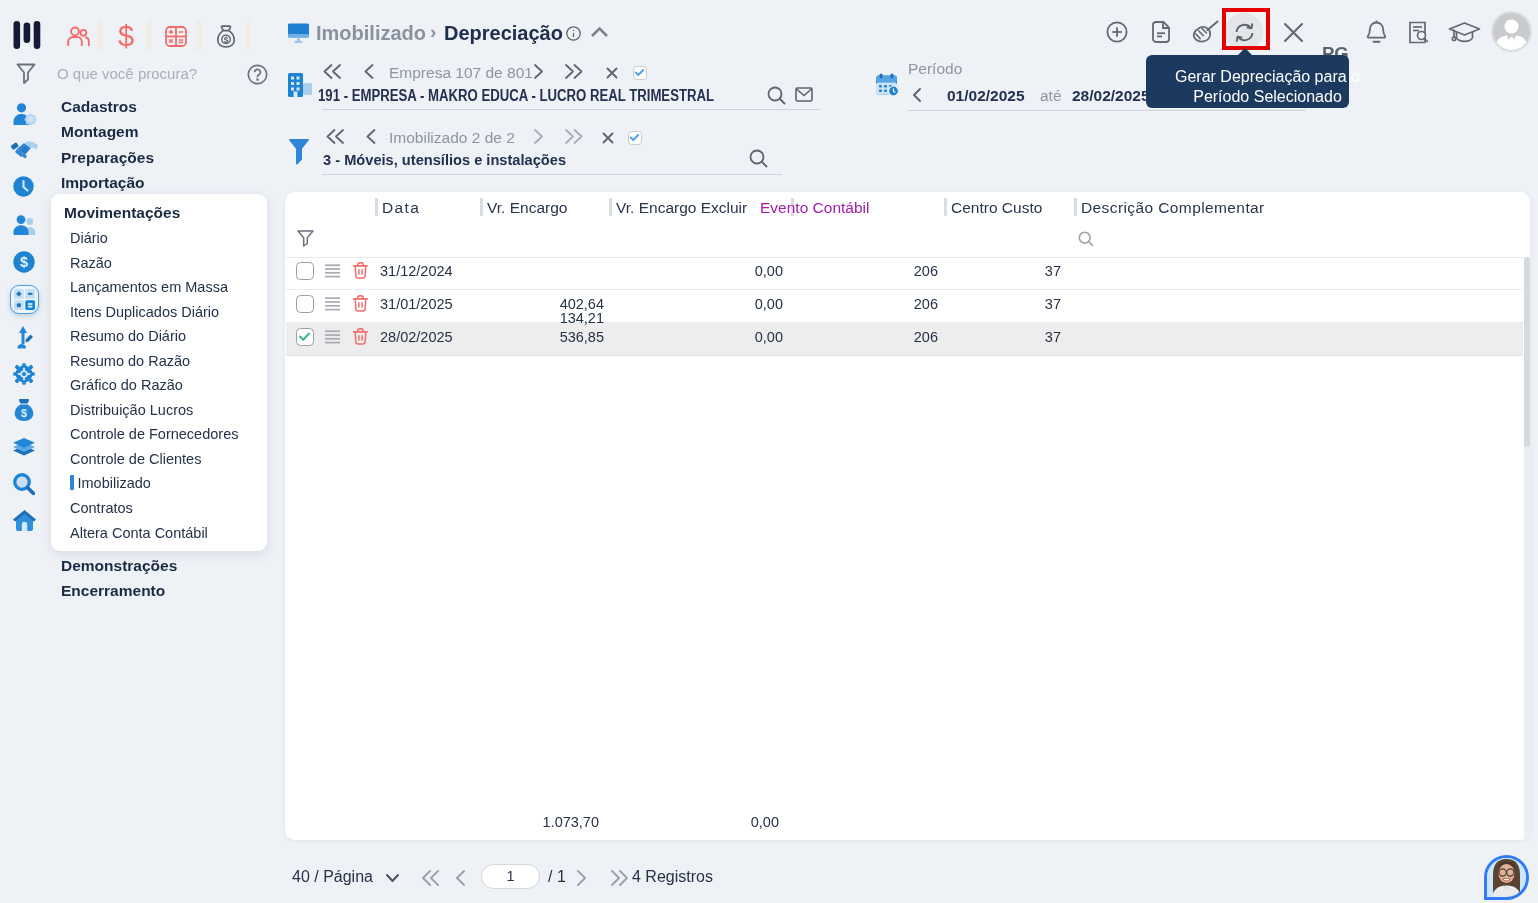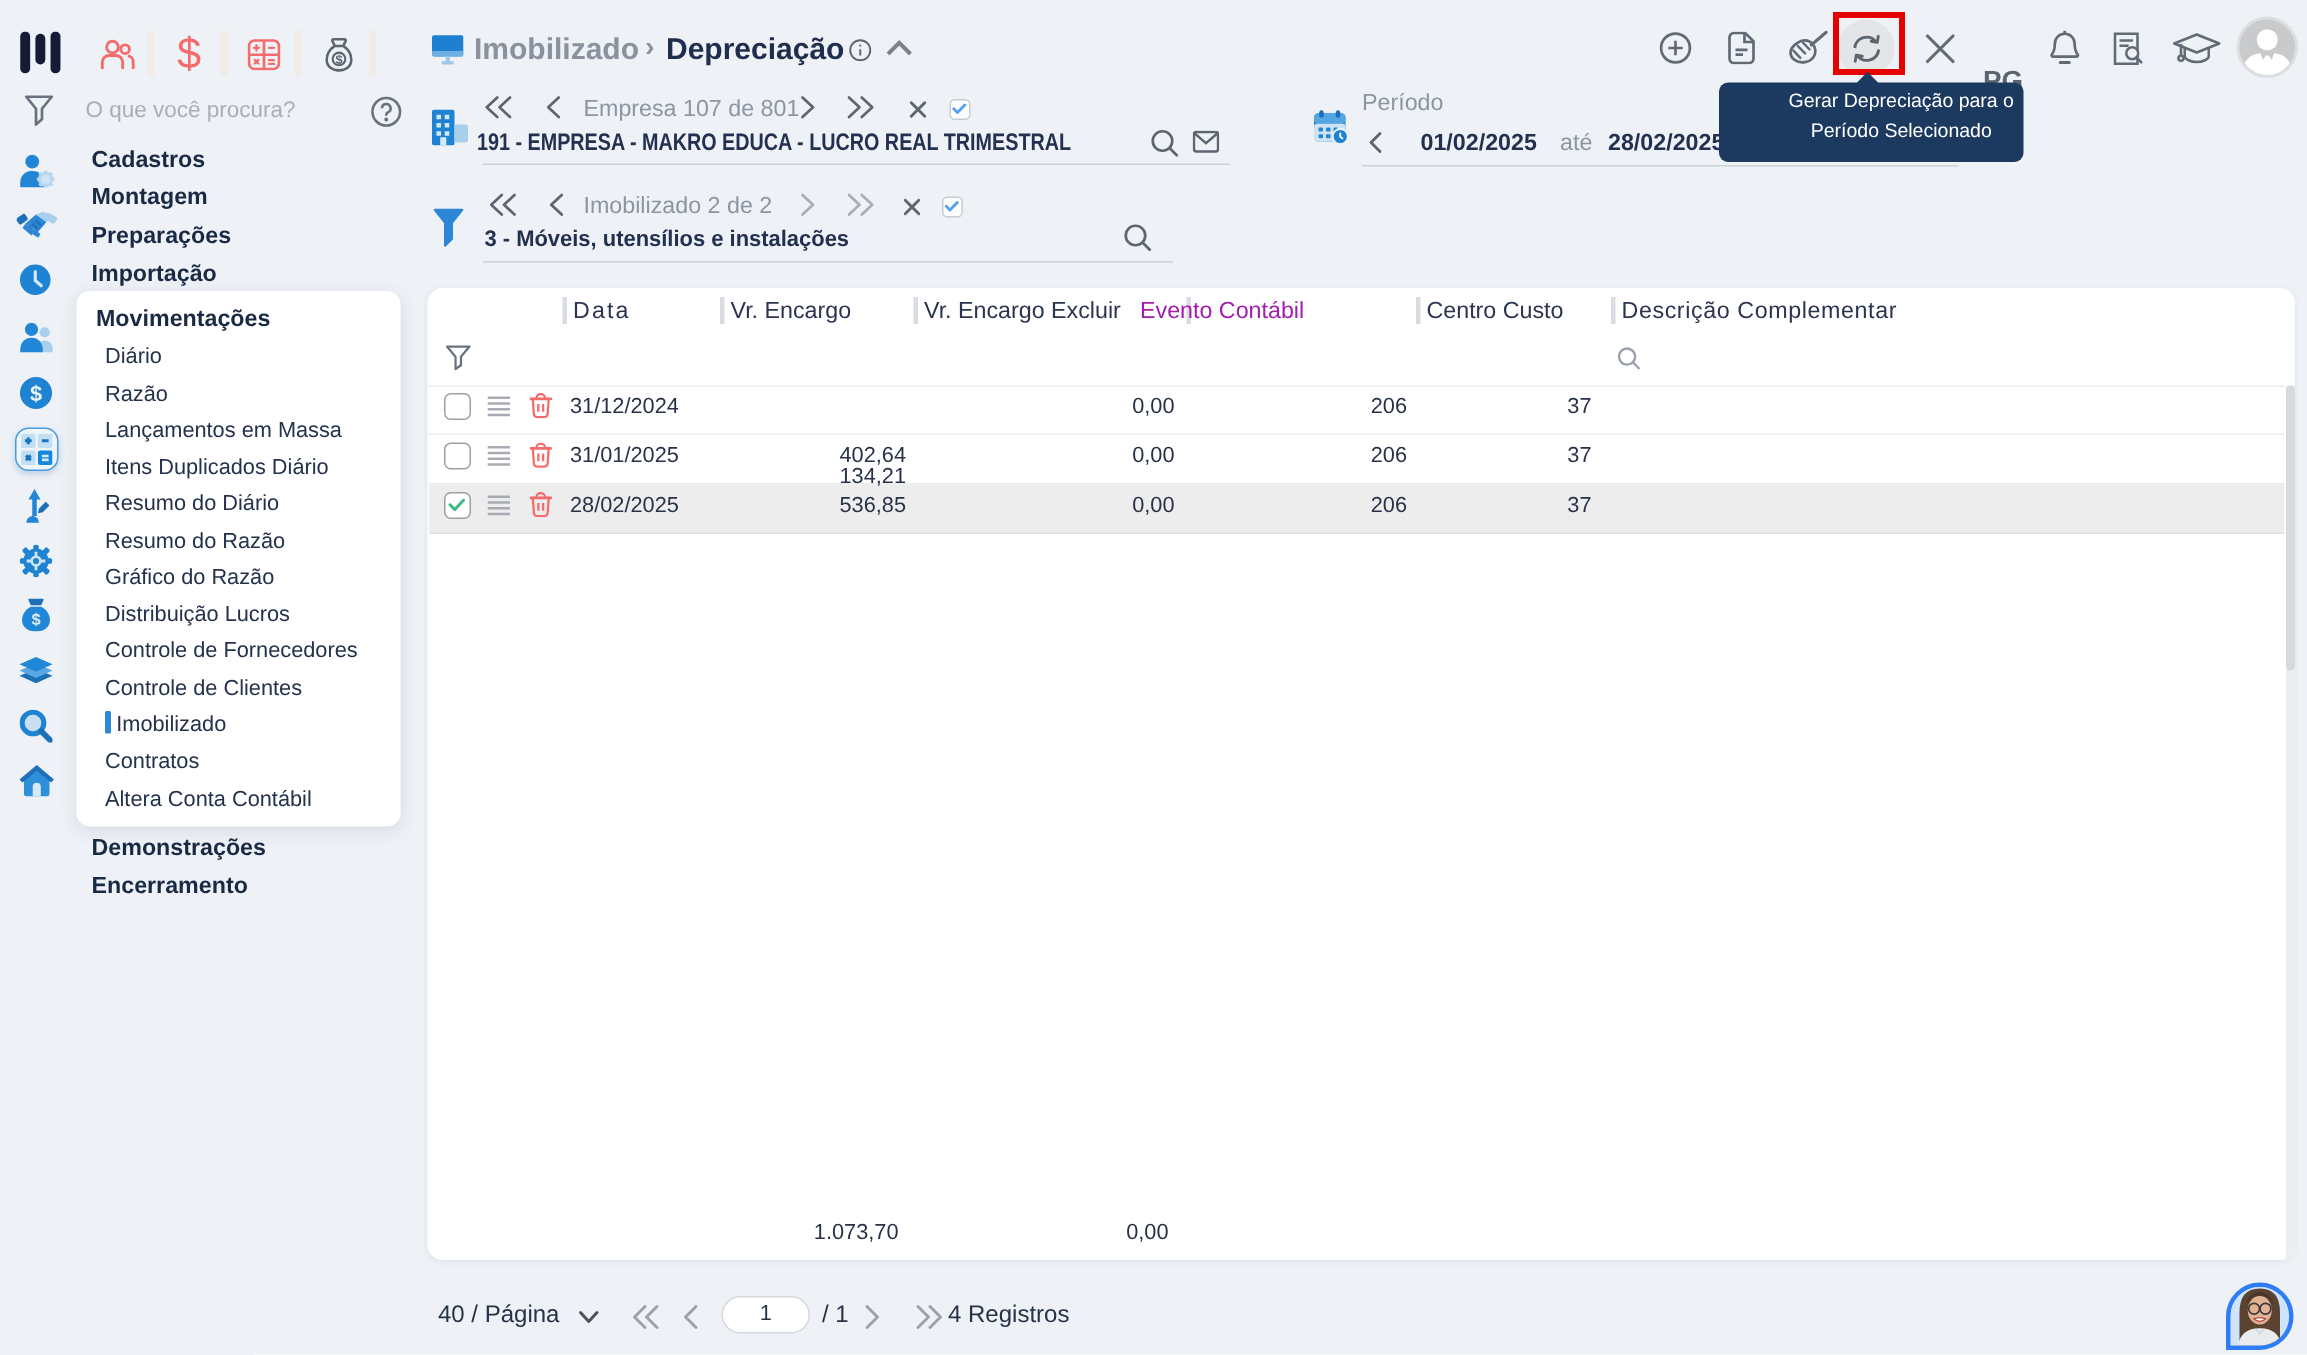--- a/index.html
+++ b/index.html
@@ -561,21 +561,21 @@
   <path d="M190 1 L197 8 L190 15 M198 1 L205 8 L198 15"></path>
 </svg>
 </div>
 <div class="abs" style="left:481px; top:864px; width:59px; height:25px; background:#fff; border:1.5px solid #d4d7dc; border-radius:12.5px; text-align:center; font-size:14.5px; color:#273247; line-height:23px;">1</div>
 <div class="abs" style="left:548px; top:868px; font-size:16px; color:#273247;">/ 1</div>
 <div class="abs" style="left:632px; top:868px; font-size:16px; color:#273247;">4 Registros</div>
 
 <div class="abs" style="left:1222px; top:8px; width:48px; height:42px; border:4px solid #e60000;"></div>
 <div class="abs" style="left:1146px; top:55px; width:203px; height:53px; background:#1c3a60; border-radius:6px;"></div>
 <div class="abs" style="left:1237px; top:48px; width:0; height:0; border-left:8px solid transparent; border-right:8px solid transparent; border-bottom:8px solid #1c3a60;"></div>
-<div class="abs" style="left:1146px; top:57px; width:243px; text-align:center; font-size:13px; color:#fff; line-height:20px;">Gerar Depreciação para o<br>Período Selecionado</div>
+<div class="abs" style="left:1146px; top:67px; width:243px; text-align:center; font-size:16px; color:#fff; line-height:20px;">Gerar Depreciação para o<br>Período Selecionado</div>
 
 <div class="abs" style="left:1484px; top:855px; width:45px; height:45px; border:3px solid #2f7df6; border-radius:50% 50% 50% 0; background:#cde4fa; overflow:hidden;">
 <svg width="39" height="39" viewBox="0 0 39 39">
   <rect width="39" height="39" fill="#cde4fa"></rect>
   <path d="M6 39 L6 17 Q6 1 19.5 1 Q33 1 33 17 L33 39 Z" fill="#5a4331"></path>
   <ellipse cx="19.5" cy="15.5" rx="8" ry="9.5" fill="#e3b294"></ellipse>
   <path d="M11 12 Q12.5 5.5 19.5 5.5 Q26.5 5.5 28 12 L28 8.5 Q25 3.5 19.5 3.5 Q14 3.5 11 8.5 Z" fill="#4a3628"></path>
   <circle cx="15.7" cy="14.5" r="3.6" fill="none" stroke="#3a3a3a" stroke-width="1.1"></circle>
   <circle cx="23.3" cy="14.5" r="3.6" fill="none" stroke="#3a3a3a" stroke-width="1.1"></circle>
   <line x1="19.3" y1="14" x2="19.7" y2="14" stroke="#3a3a3a" stroke-width="1.1"></line>

